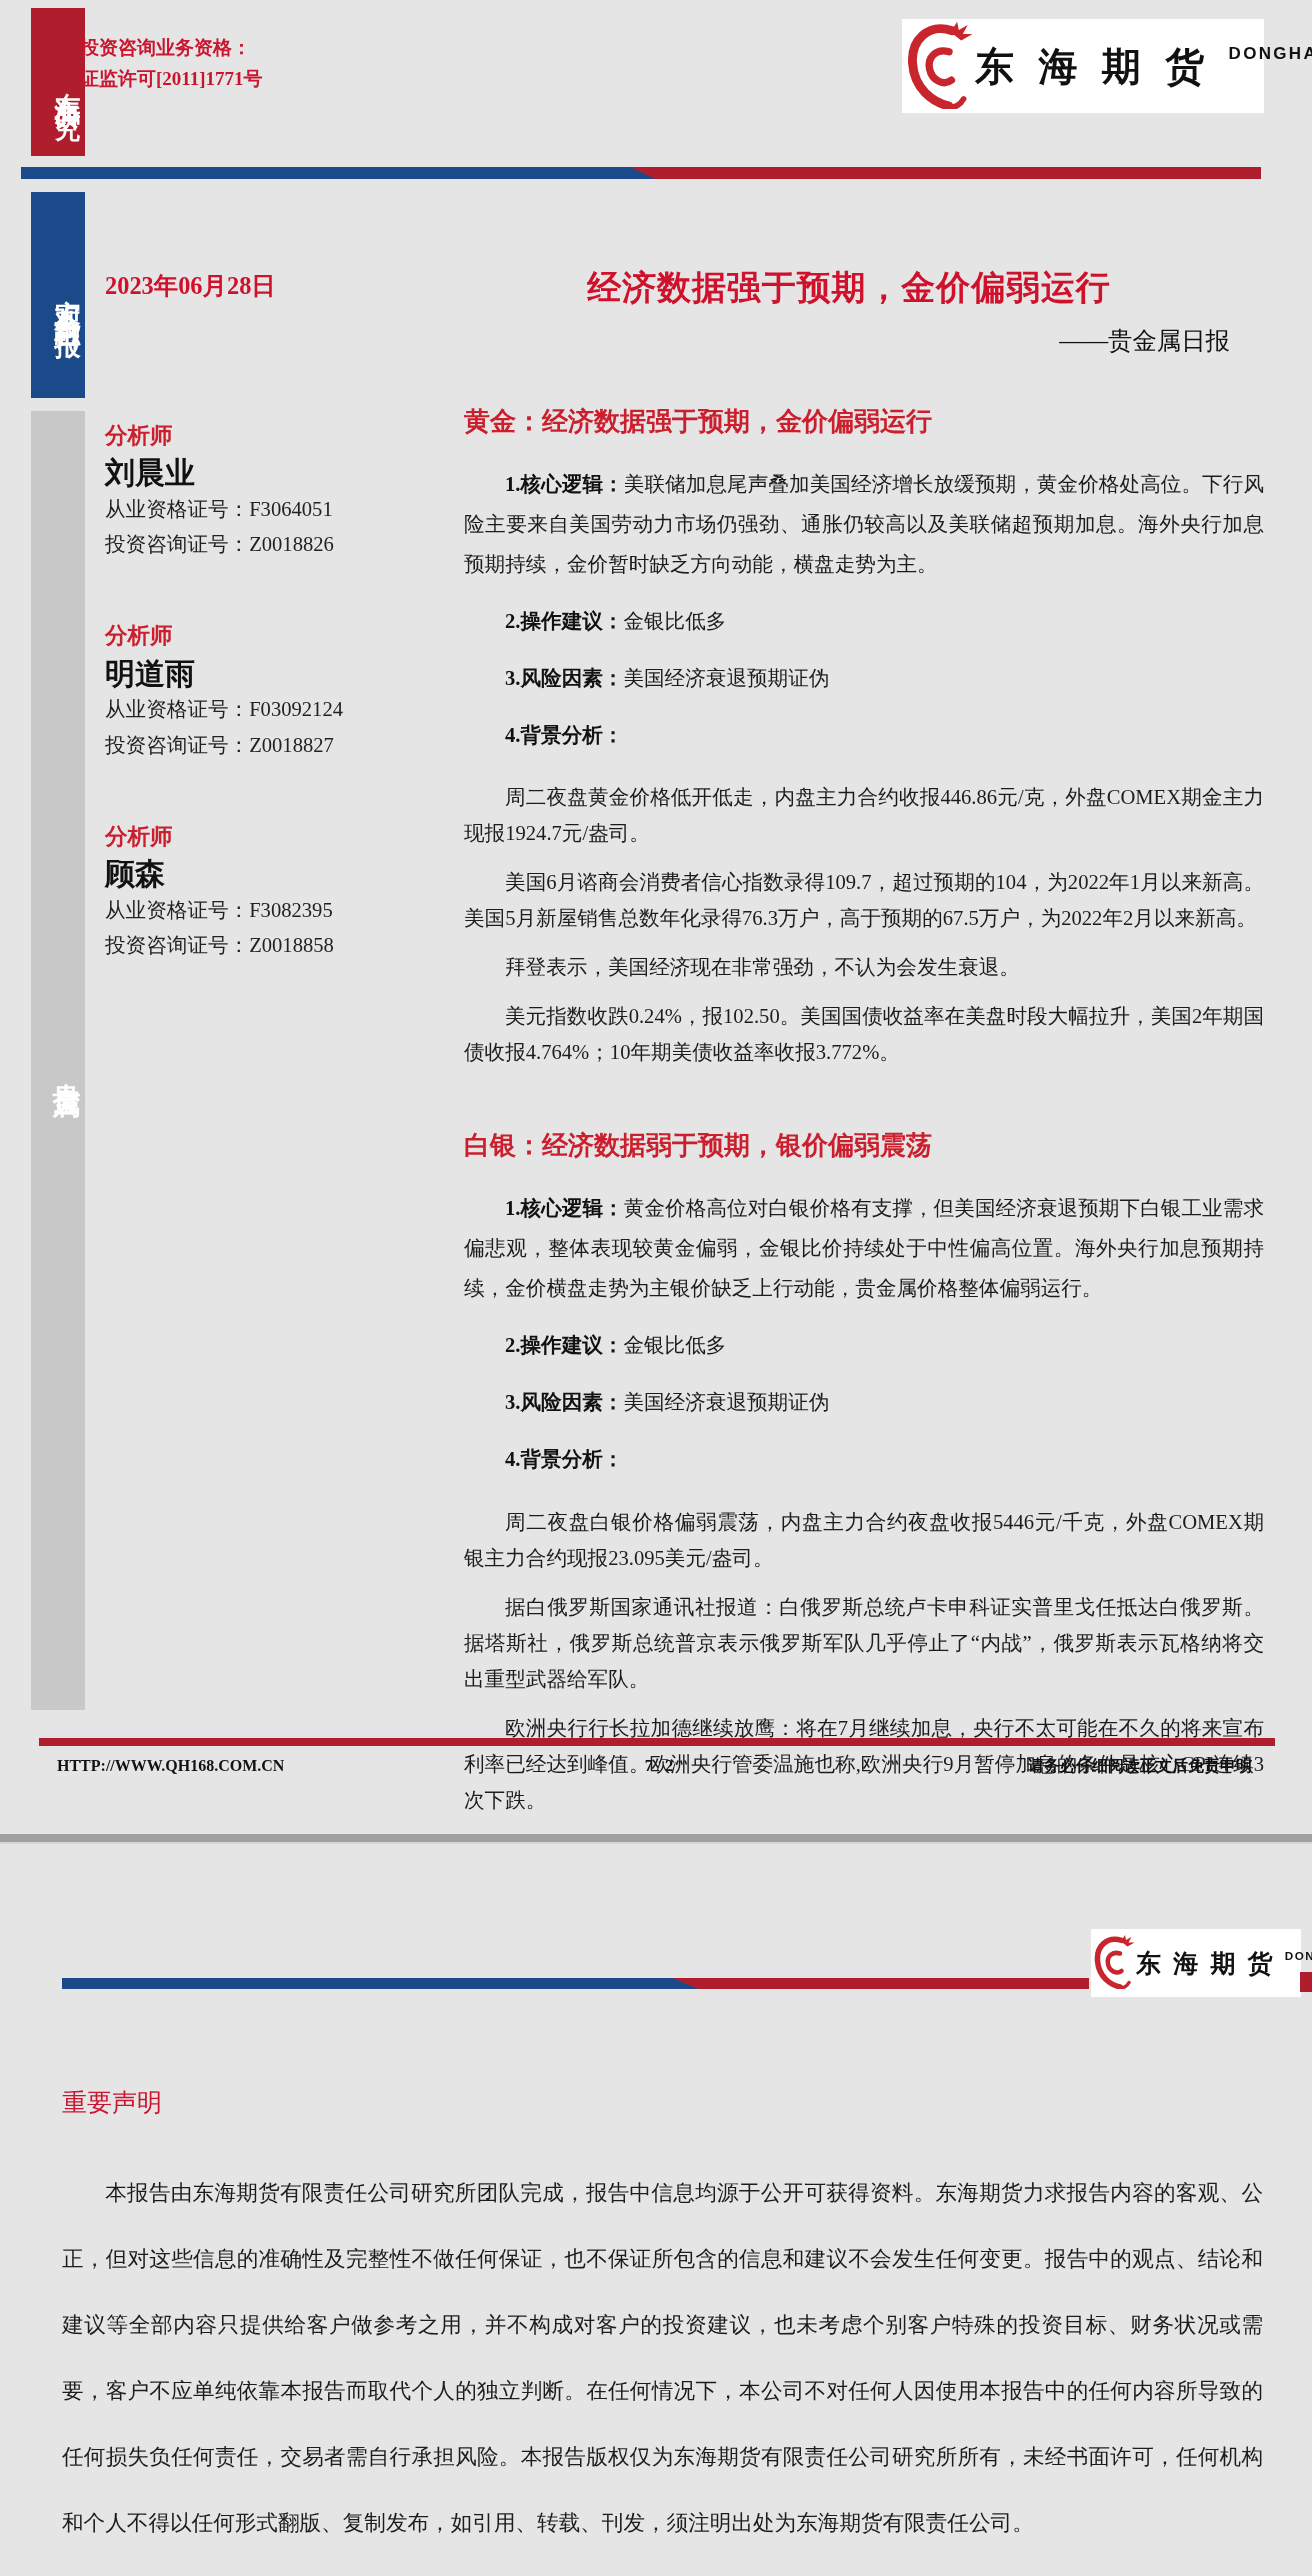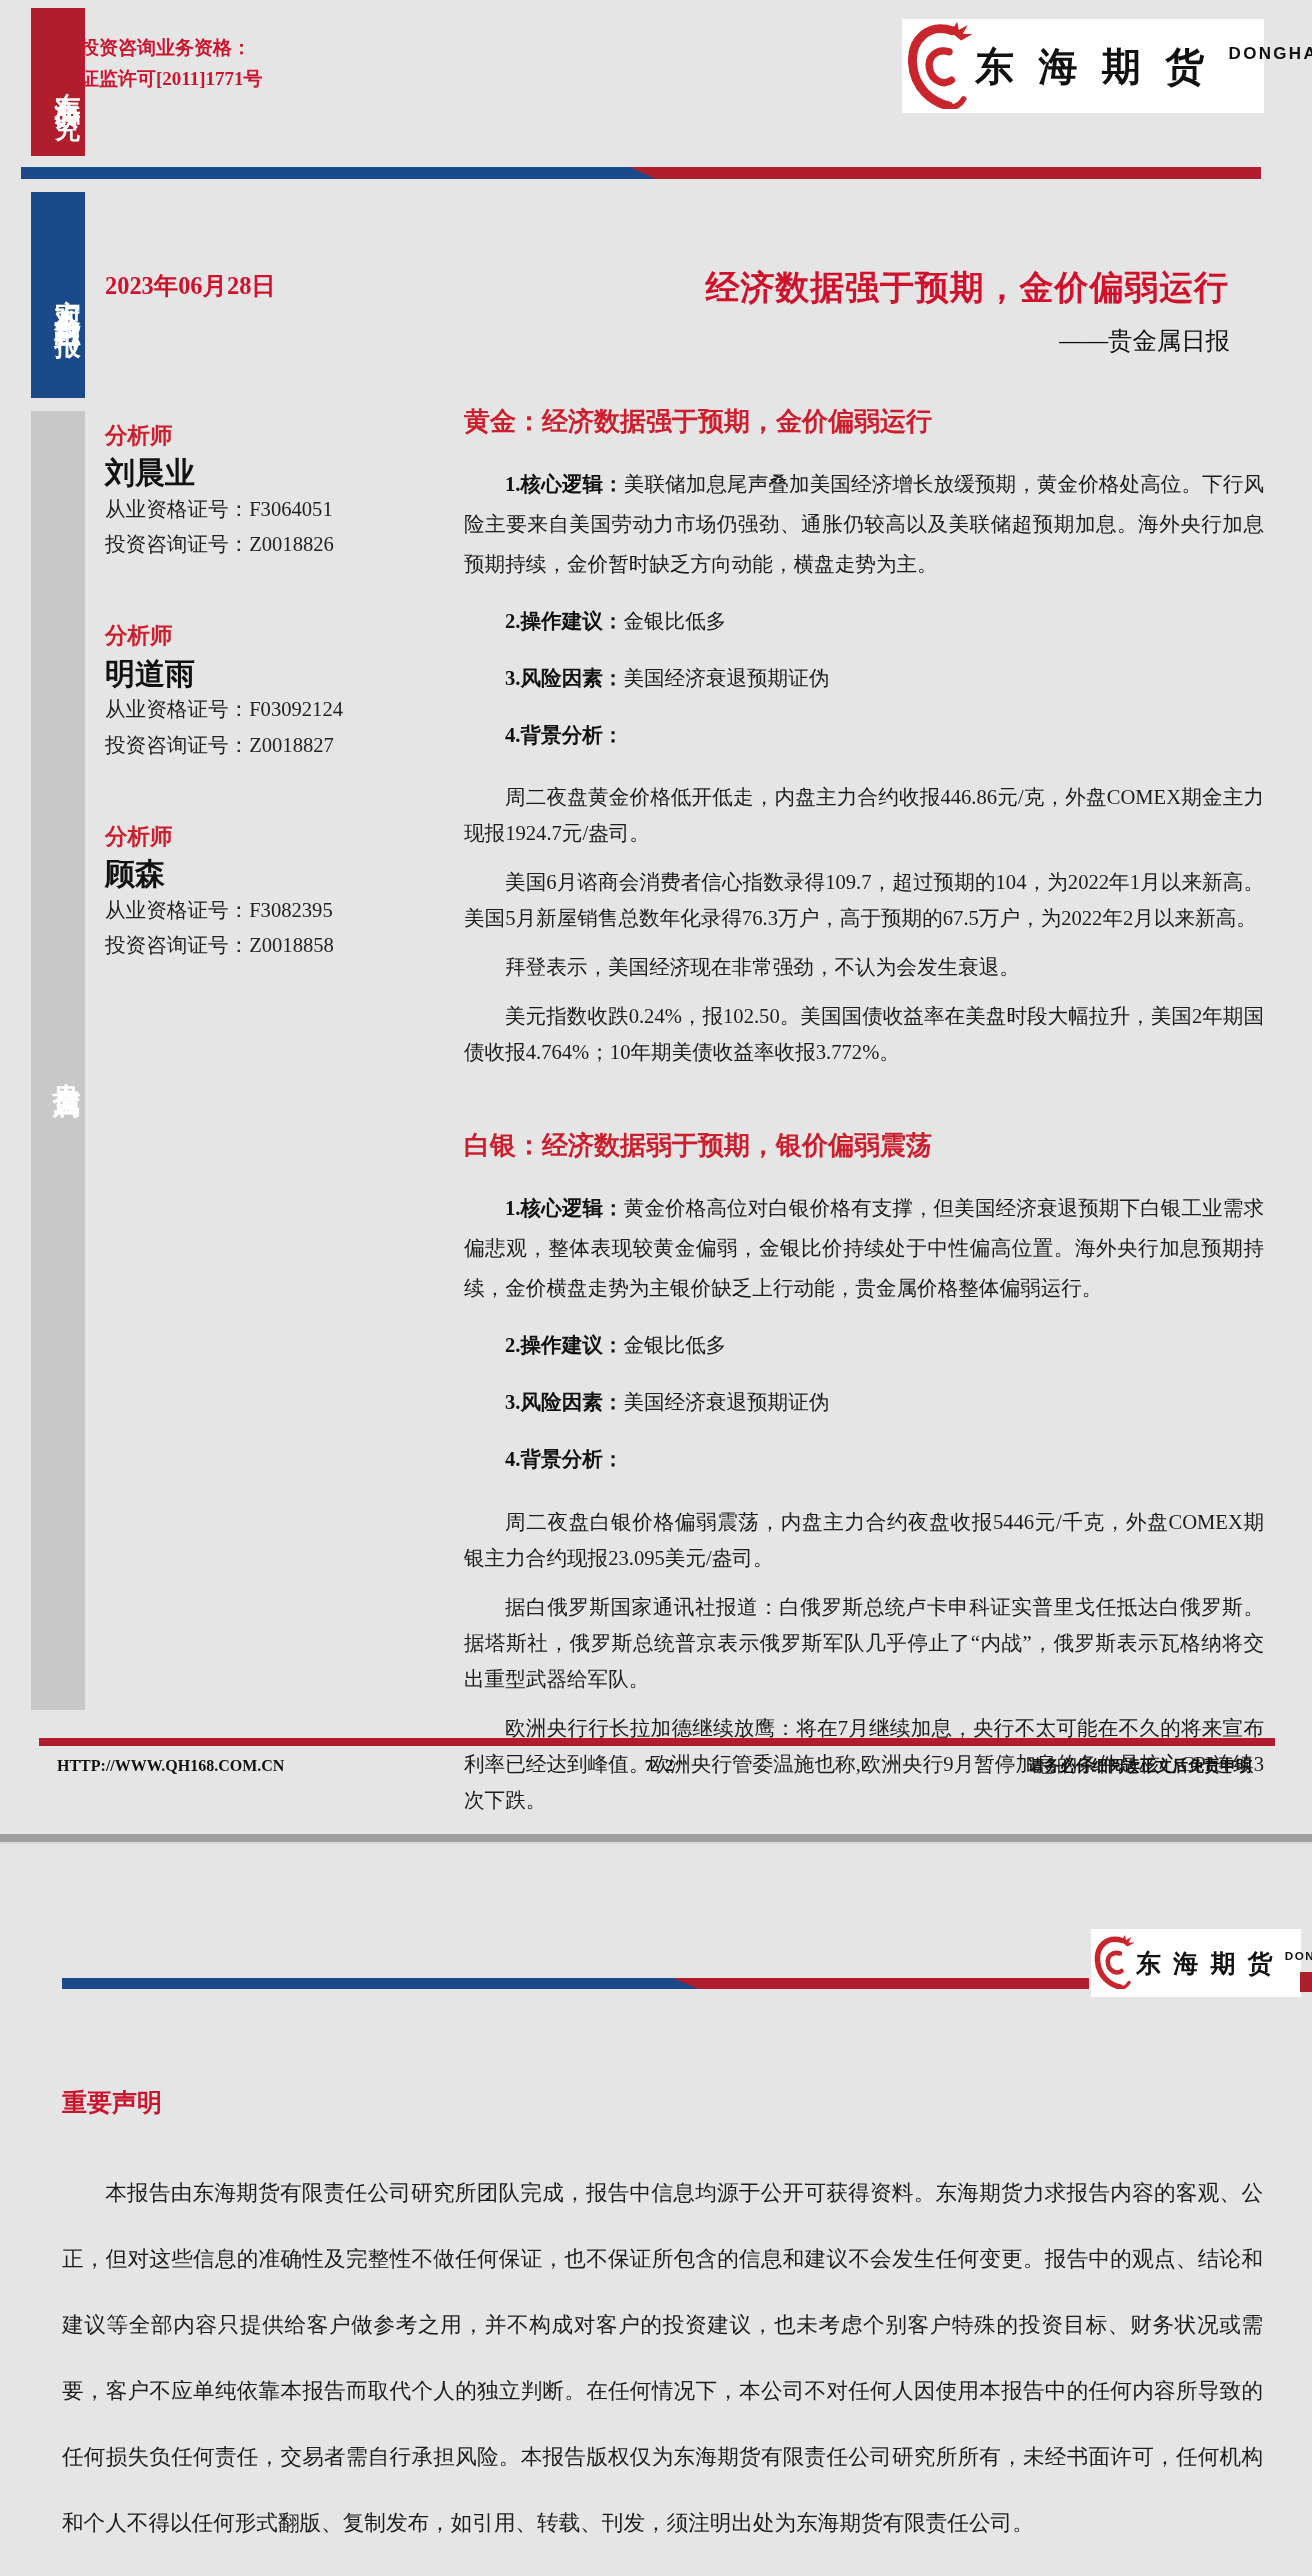--- a/index.html
+++ b/index.html
@@ -33,21 +33,21 @@
   
   .bar-blue1{left:20.6px;top:167px;width:645px;height:12.2px;background:#1b4a8b;}
   .bar-red1{left:630px;top:167px;width:631px;height:12.2px;background:#b01e2e;
             clip-path:polygon(0 0,100% 0,100% 100%,26px 100%);}
   .bar-blue2{left:62px;top:1978px;width:638px;height:11.3px;background:#1b4a8b;}
   .bar-red2{left:673px;top:1978px;width:416px;height:11.3px;background:#b01e2e;
             clip-path:polygon(0 0,100% 0,100% 100%,26px 100%);}
   .bar-cap2{left:1300px;top:1972px;width:13px;height:19.7px;background:#b01e2e;z-index:4;}
 
   .date{left:105px;top:270px;color:#d0112b;font-size:24.4px;font-weight:600;}
-  .main-title{left:469px;top:265px;width:760px;text-align:right;color:#d0112b;
+  .main-title{left:469px;top:265px;width:760px;text-align:center;color:#d0112b;
               font-size:34px;font-weight:bold;letter-spacing:0.9px;white-space:nowrap;}
   .subtitle{left:656px;top:325px;width:574px;text-align:right;color:#111;font-size:24.4px;white-space:nowrap;}
 
   
   .analysts{left:105px;top:422px;width:309px;}
   .analyst{margin-bottom:64px;}
   .a-role{color:#cc1f2e;font-size:22.5px;font-weight:600;line-height:28px;}
   .a-name{color:#111;font-size:30px;font-weight:bold;line-height:28px;margin-top:9.4px;}
   .a-cert{color:#222;font-size:20.6px;line-height:28px;margin-top:7.5px;white-space:nowrap;}
 
@@ -67,21 +67,21 @@
             font-family:Liberation Serif, serif;font-weight:bold;
             font-size:16px;color:#111;display:flex;align-items:center;}
   .foot-url{position:absolute;left:16px;}
   .foot-page{position:absolute;left:0;width:100%;text-align:center;}
   .foot-notice{position:absolute;right:25px;}
 
   
   .page-sep{left:0;top:1834px;width:1313px;height:8.4px;background:#a0a0a0;border-bottom:2.8px solid #d6d6d6;}
 
   
-  .p2-heading{left:62px;top:2086px;color:#c9152e;font-size:25px;font-weight:bold;text-align:right;}
+  .p2-heading{left:62px;top:2086px;color:#c9152e;font-size:25px;font-weight:normal;text-align:right;}
   .p2-disclaimer{left:62px;top:2160px;width:1201px;font-size:21.6px;line-height:66px;
                  text-align:justify;text-indent:2em;color:#1c1c1c;}
 
   .dragon{flex:0 0 auto;}
 </style>
 </head>
 <body>
 
 <div id="canvas">
 

